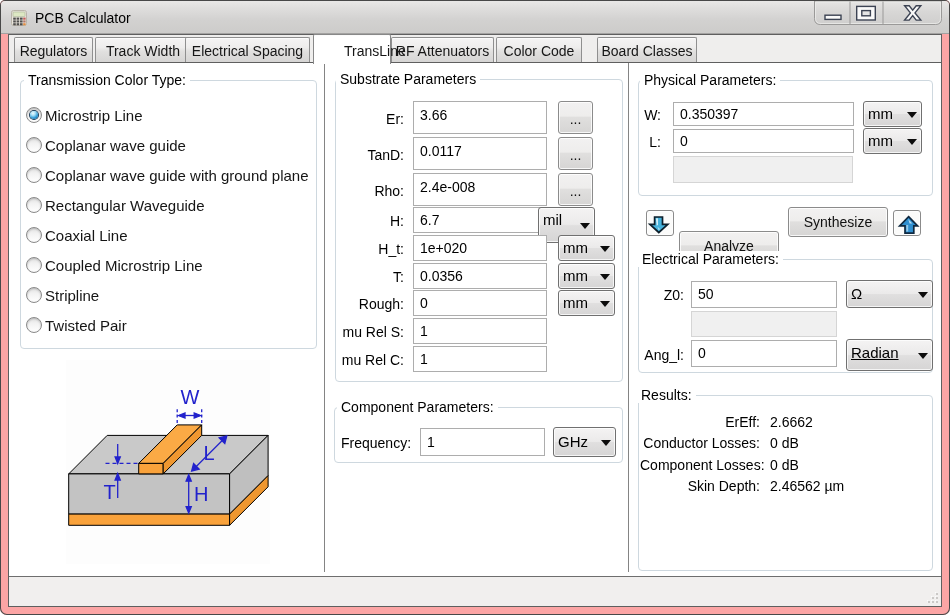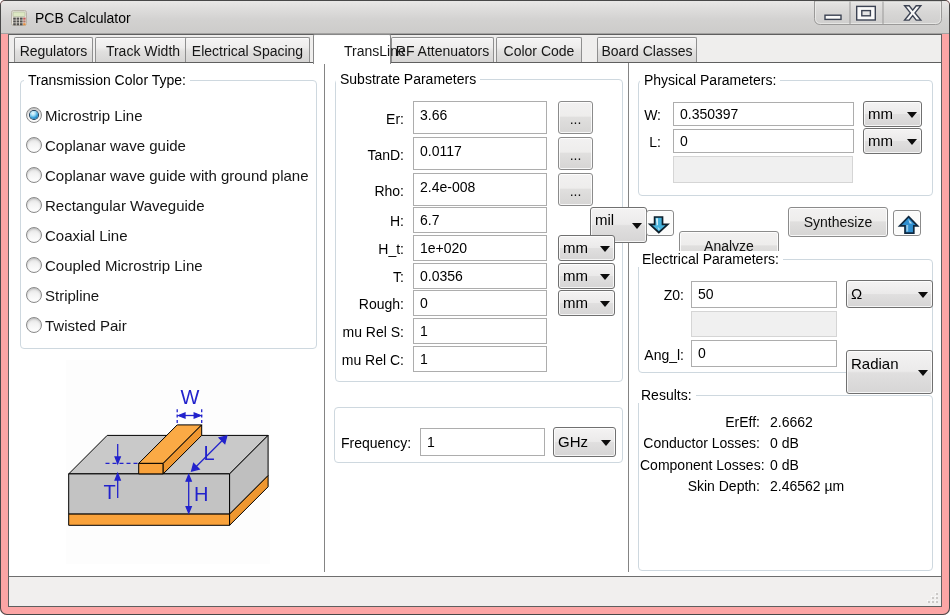--- a/index.html
+++ b/index.html
@@ -167,35 +167,36 @@
   <div class="tf" style="left:413px;top:101px;width:134px;height:33px;line-height:26px;">3.66</div>
   <div class="btn" style="left:558px;top:101px;width:35px;height:33px;line-height:35px;">...</div>
   <div class="lbl rt" style="left:294px;top:147px;width:110px;">TanD:</div>
   <div class="tf" style="left:413px;top:137px;width:134px;height:33px;line-height:26px;">0.0117</div>
   <div class="btn" style="left:558px;top:137px;width:35px;height:33px;line-height:35px;">...</div>
   <div class="lbl rt" style="left:294px;top:183px;width:110px;">Rho:</div>
   <div class="tf" style="left:413px;top:173px;width:134px;height:33px;line-height:26px;">2.4e-008</div>
   <div class="btn" style="left:558px;top:173px;width:35px;height:33px;line-height:35px;">...</div>
   <div class="lbl rt" style="left:294px;top:213px;width:110px;">H:</div>
   <div class="tf" style="left:413px;top:207px;width:134px;height:26px;line-height:24px;">6.7</div>
-  <div class="combo" style="left:590px;top:207px;width:57px;height:36px;line-height:24px;">mil</div>
+  <div class="combo" style="left:538px;top:207px;width:57px;height:36px;line-height:24px;">mil</div>
   <div class="lbl rt" style="left:294px;top:241px;width:110px;">H_t:</div>
   <div class="tf" style="left:413px;top:235px;width:134px;height:26px;line-height:24px;">1e+020</div>
   <div class="combo" style="left:558px;top:235px;width:57px;height:26px;line-height:24px;">mm</div>
   <div class="lbl rt" style="left:294px;top:269px;width:110px;">T:</div>
   <div class="tf" style="left:413px;top:263px;width:134px;height:26px;line-height:24px;">0.0356</div>
   <div class="combo" style="left:558px;top:263px;width:57px;height:26px;line-height:24px;">mm</div>
   <div class="lbl rt" style="left:294px;top:296px;width:110px;">Rough:</div>
   <div class="tf" style="left:413px;top:290px;width:134px;height:26px;line-height:24px;">0</div>
   <div class="combo" style="left:558px;top:290px;width:57px;height:26px;line-height:24px;">mm</div>
   <div class="lbl rt" style="left:294px;top:324px;width:110px;">mu Rel S:</div>
   <div class="tf" style="left:413px;top:318px;width:134px;height:26px;line-height:24px;">1</div>
   <div class="lbl rt" style="left:294px;top:352px;width:110px;">mu Rel C:</div>
   <div class="tf" style="left:413px;top:346px;width:134px;height:26px;line-height:24px;">1</div>
   <div class="gb" style="left:334px;top:407px;width:289px;height:56px;"></div>
+  <div class="gb-label" style="left:337px;top:399px;">Component Parameters:</div>
   <div class="lbl" style="left:341px;top:435px;">Frequency:</div>
   <div class="tf" style="left:420px;top:428px;width:125px;height:28px;line-height:26px;">1</div>
   <div class="combo" style="left:553px;top:427px;width:63px;height:30px;line-height:28px;">GHz</div>
 
   <div class="gb" style="left:638px;top:80px;width:295px;height:116px;"></div>
   <div class="gb-label" style="left:640px;top:72px;">Physical Parameters:</div>
   <div class="lbl rt" style="left:601px;top:107px;width:60px;">W:</div>
   <div class="tf" style="left:673px;top:102px;width:181px;height:24px;line-height:22px;">0.350397</div>
   <div class="combo" style="left:863px;top:101px;width:59px;height:26px;line-height:24px;">mm</div>
   <div class="lbl rt" style="left:601px;top:134px;width:60px;">L:</div>
@@ -217,21 +218,21 @@
     <path d="M13.3,15 L15.2,15 L15.2,21.5 L13.3,21.5 Z" fill="#bfe0f2" opacity="0.7"></path>
   </svg>
   <div class="gb" style="left:638px;top:259px;width:295px;height:114px;"></div>
   <div class="gb-label" style="left:638px;top:251px;">Electrical Parameters:</div>
   <div class="lbl rt" style="left:624px;top:287px;width:60px;">Z0:</div>
   <div class="tf" style="left:691px;top:281px;width:146px;height:27px;line-height:25px;">50</div>
   <div class="combo" style="left:846px;top:280px;width:87px;height:28px;line-height:26px;">Ω</div>
   <div class="tf dis" style="left:691px;top:311px;width:146px;height:26px;"></div>
   <div class="lbl rt" style="left:624px;top:347px;width:60px;">Ang_l:</div>
   <div class="tf" style="left:691px;top:340px;width:146px;height:27px;line-height:25px;">0</div>
-  <div class="combo" style="left:846px;top:350px;width:87px;height:44px;line-height:26px;">Radian</div>
+  <div class="combo" style="left:846px;top:339px;width:87px;height:32px;line-height:26px;text-decoration:underline;">Radian</div>
   <div class="gb" style="left:638px;top:395px;width:295px;height:176px;"></div>
   <div class="gb-label" style="left:637px;top:387px;">Results:</div>
   <div class="lbl rt" style="left:640px;top:414px;width:120px;">ErEff:</div>
   <div class="lbl" style="left:770px;top:414px;">2.6662</div>
   <div class="lbl rt" style="left:640px;top:435px;width:120px;">Conductor Losses:</div>
   <div class="lbl" style="left:770px;top:435px;">0 dB</div>
   <div class="lbl rt" style="left:640px;top:457px;width:120px;">Component Losses:</div>
   <div class="lbl" style="left:770px;top:457px;">0 dB</div>
   <div class="lbl rt" style="left:640px;top:478px;width:120px;">Skin Depth:</div>
   <div class="lbl" style="left:770px;top:478px;">2.46562 µm</div>

